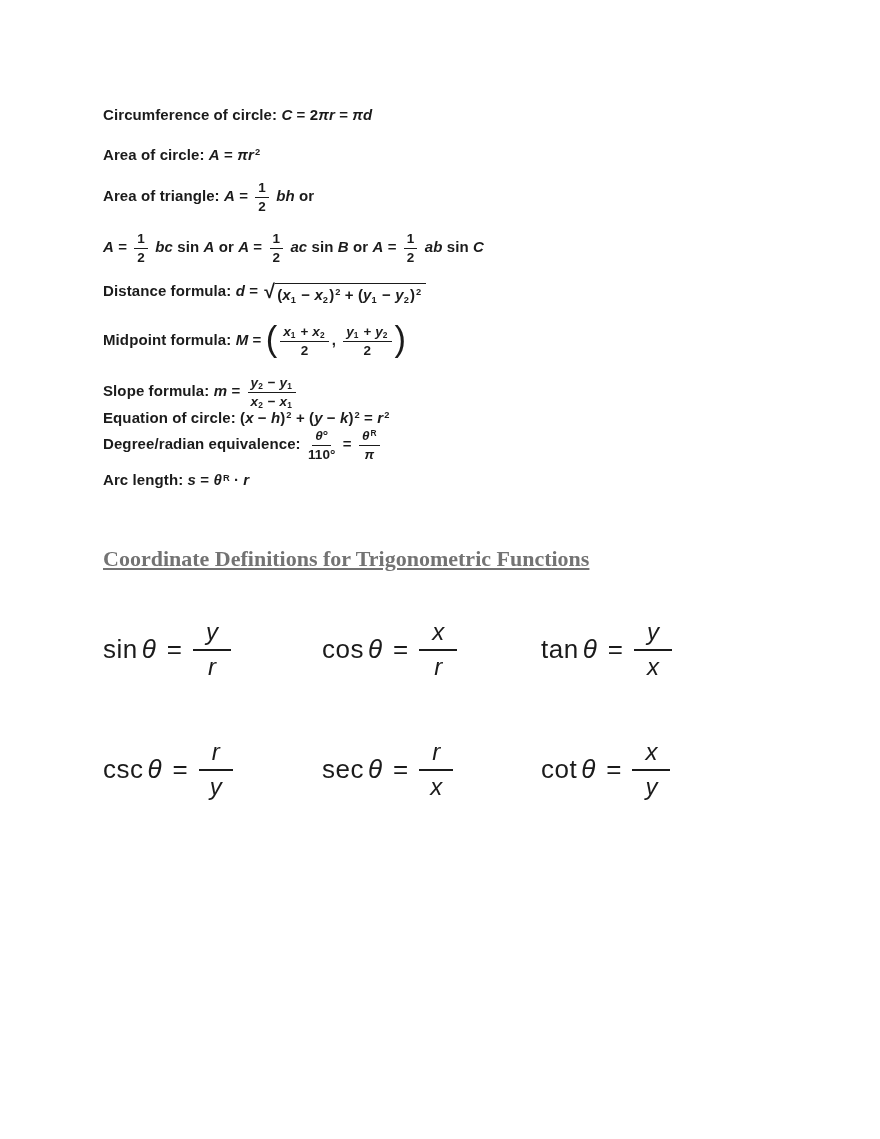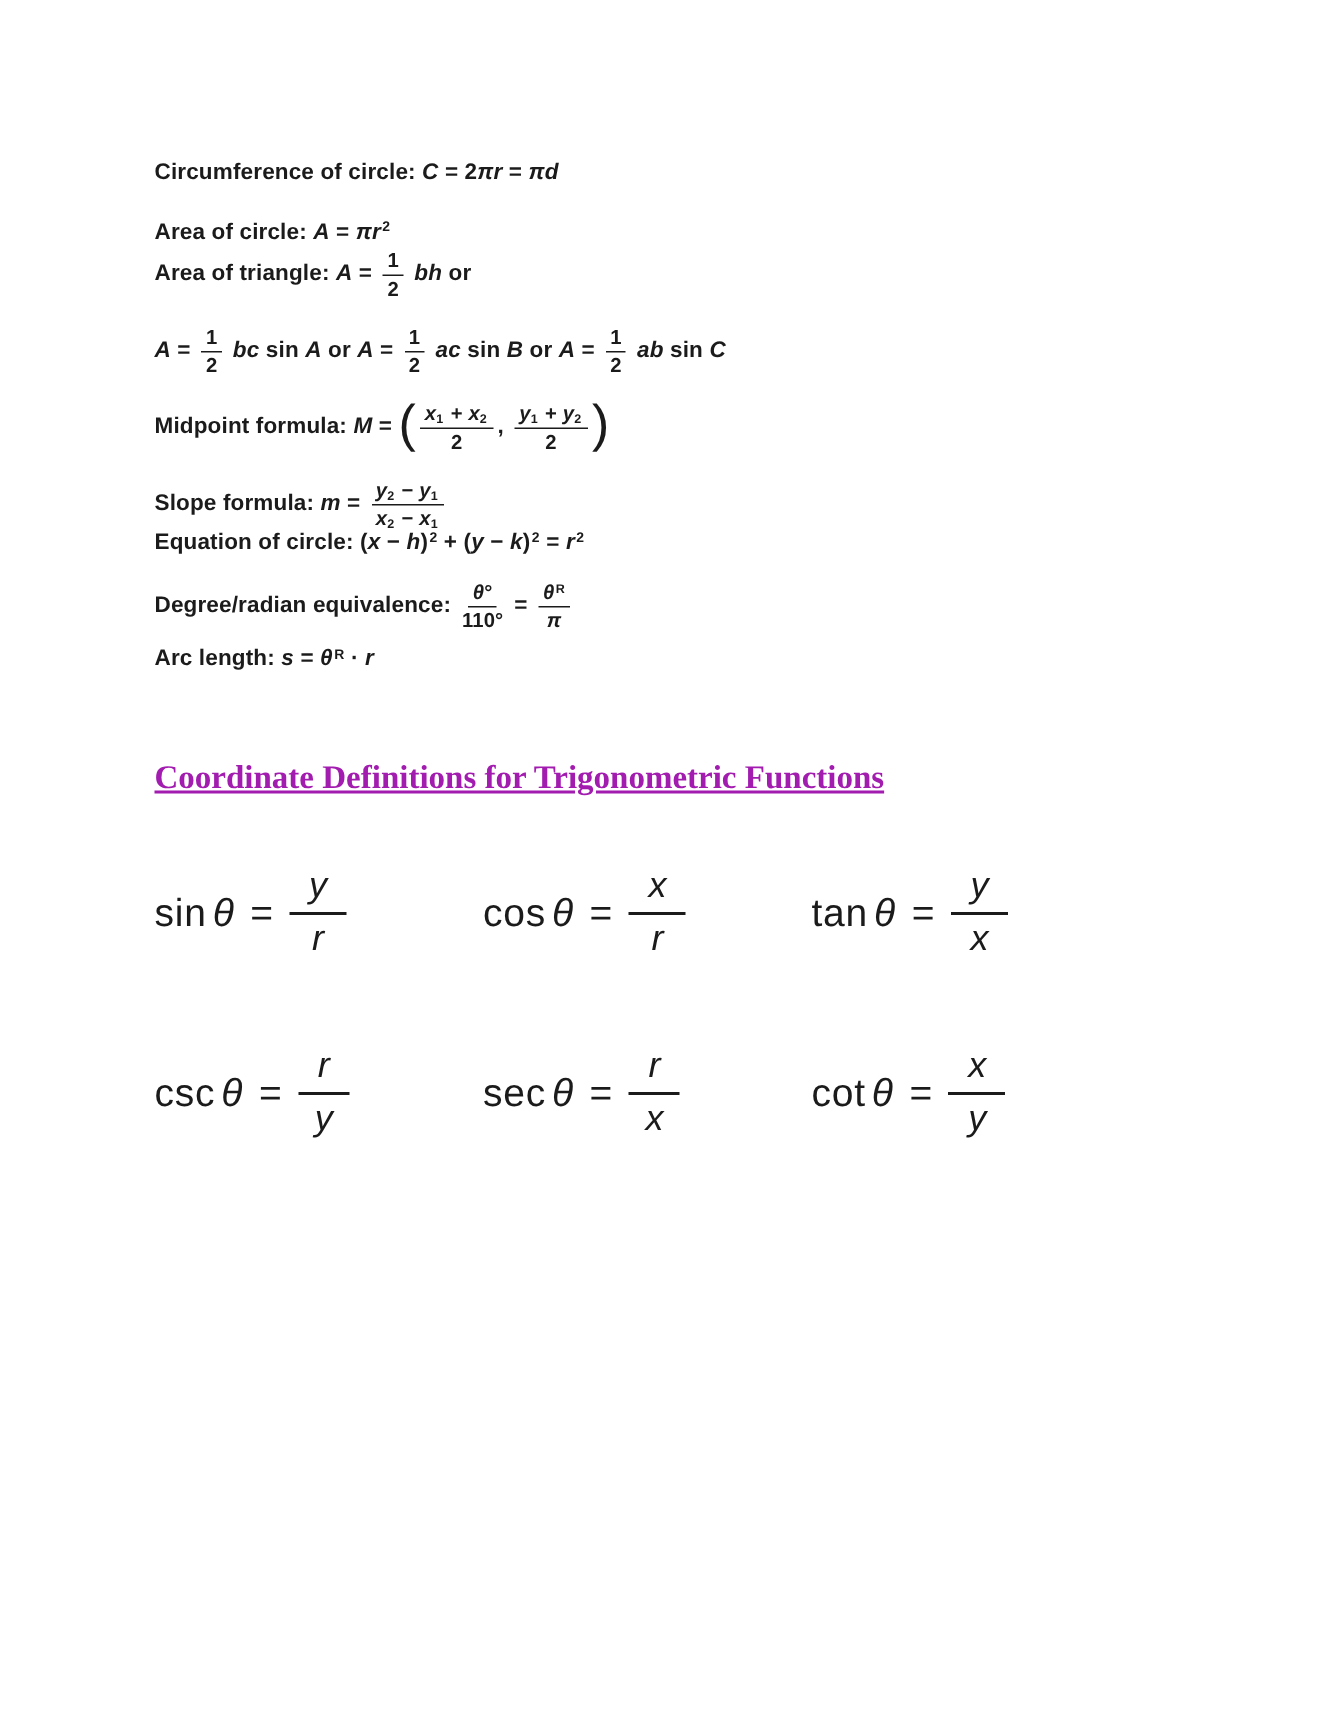--- a/index.html
+++ b/index.html
@@ -23,67 +23,71 @@
   .frac .fden{padding-top:1px;}
   .sqrt{display:inline-flex;align-items:flex-start;vertical-align:middle;margin-left:2px;}
   .srad{font-size:1.3em;line-height:1.0;}
   .sbody{border-top:1.5px solid #1b1b1b;padding:2px 5px 0 2px;margin-top:1px;}
   .bigparen{
     font-size:2.3em;font-weight:300;line-height:0.9;
     vertical-align:middle;position:relative;top:-2px;
   }
   .section-heading{
     font-family:"Liberation Serif",serif;font-size:22px;font-weight:bold;
-    text-decoration:underline;color:#a21caf;margin:58px 0 46px 0;
+    text-decoration:underline;color:#737373;margin:58px 0 46px 0;
   }
   .trig-row{display:flex;margin-bottom:56px;}
   .trig-cell{width:219px;display:flex;align-items:center;font-size:26px;font-weight:500;}
   .trig-fn{letter-spacing:0.5px;}
   .trig-arg{font-style:italic;margin-left:4px;}
   .trig-eq{margin:0 11px;}
   .trig-frac{
     display:inline-flex;flex-direction:column;align-items:center;
     font-style:italic;font-size:24px;line-height:1.2;
   }
   .trig-frac .fnum{border-bottom:2px solid #1b1b1b;padding:0 13px 2px;}
   .trig-frac .fden{padding-top:2px;}
 </style>
 </head>
 <body>
 
 <div class="page">
 
   <div class="formula-line" style="margin-bottom:23px">Circumference of circle: <span class="mi">C</span> = 2<span class="mi">πr</span> = <span class="mi">πd</span></div>
-  <div class="formula-line" style="margin-bottom:3px">Area of circle: <span class="mi">A</span> = <span class="mi">πr</span><span class="msup">2</span></div>
+  <div class="formula-line" style="margin-bottom:17px">Area of circle: <span class="mi">A</span> = <span class="mi">πr</span><span class="msup">2</span></div>
   <div class="formula-line" style="margin-bottom:17px">Area of triangle: <span class="mi">A</span> = <span class="frac">
         <span class="fnum">1</span>
         <span class="fden">2</span>
       </span> <span class="mi">bh</span> or</div>
   <div class="formula-line" style="margin-bottom:17px"><span class="mi">A</span> = <span class="frac">
         <span class="fnum">1</span>
         <span class="fden">2</span>
       </span> <span class="mi">bc</span> sin <span class="mi">A</span> or <span class="mi">A</span> = <span class="frac">
         <span class="fnum">1</span>
         <span class="fden">2</span>
       </span> <span class="mi">ac</span> sin <span class="mi">B</span> or <span class="mi">A</span> = <span class="frac">
         <span class="fnum">1</span>
         <span class="fden">2</span>
       </span> <span class="mi">ab</span> sin <span class="mi">C</span></div>
+  <div class="formula-line" style="margin-bottom:21px">Distance formula: <span class="mi">d</span> = <span class="sqrt">
+        <span class="srad">√</span>
+        <span class="sbody">(<span class="mi">x</span><span class="msub">1</span> − <span class="mi">x</span><span class="msub">2</span>)<span class="msup">2</span> + (<span class="mi">y</span><span class="msub">1</span> − <span class="mi">y</span><span class="msub">2</span>)<span class="msup">2</span></span>
+      </span></div>
   <div class="formula-line" style="margin-bottom:17px">Midpoint formula: <span class="mi">M</span> = <span class="bigparen">(</span><span class="frac">
         <span class="fnum"><span class="mi">x</span><span class="msub">1</span> + <span class="mi">x</span><span class="msub">2</span></span>
         <span class="fden">2</span>
       </span>, <span class="frac">
         <span class="fnum"><span class="mi">y</span><span class="msub">1</span> + <span class="mi">y</span><span class="msub">2</span></span>
         <span class="fden">2</span>
       </span><span class="bigparen">)</span></div>
   <div class="formula-line" style="">Slope formula: <span class="mi">m</span> = <span class="frac">
         <span class="fnum"><span class="mi">y</span><span class="msub">2</span> − <span class="mi">y</span><span class="msub">1</span></span>
         <span class="fden"><span class="mi">x</span><span class="msub">2</span> − <span class="mi">x</span><span class="msub">1</span></span>
       </span></div>
-  <div class="formula-line" style="margin-bottom:17px">Equation of circle: (<span class="mi">x</span> − <span class="mi">h</span>)<span class="msup">2</span> + (<span class="mi">y</span> − <span class="mi">k</span>)<span class="msup">2</span> = <span class="mi">r</span><span class="msup">2</span></div>
+  <div class="formula-line" style="margin-bottom:2px">Equation of circle: (<span class="mi">x</span> − <span class="mi">h</span>)<span class="msup">2</span> + (<span class="mi">y</span> − <span class="mi">k</span>)<span class="msup">2</span> = <span class="mi">r</span><span class="msup">2</span></div>
   <div class="formula-line" style="margin-bottom:9px">Degree/radian equivalence: <span class="frac">
         <span class="fnum"><span class="mi">θ</span>°</span>
         <span class="fden">110°</span>
       </span> = <span class="frac">
         <span class="fnum"><span class="mi">θ</span><span class="msup">R</span></span>
         <span class="fden"><span class="mi">π</span></span>
       </span></div>
   <div class="formula-line" style="margin-bottom:0">Arc length: <span class="mi">s</span> = <span class="mi">θ</span><span class="msup">R</span> · <span class="mi">r</span></div>
 
   <h2 class="section-heading">Coordinate Definitions for Trigonometric Functions</h2>

